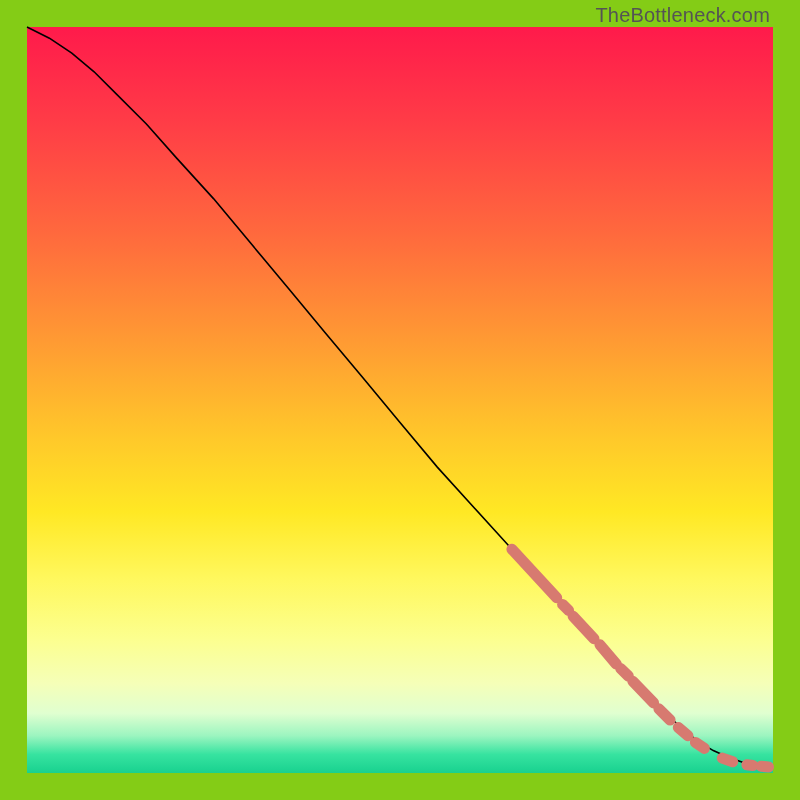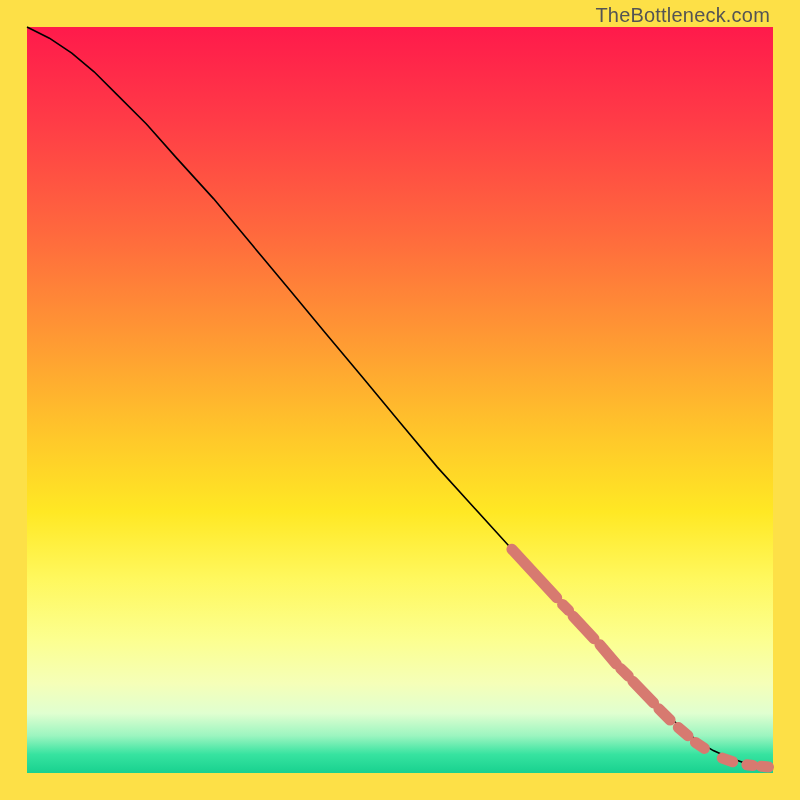--- a/index.html
+++ b/index.html
@@ -8,21 +8,21 @@
     width: 800px;
     height: 800px;
     overflow: hidden;
     background: #000;
     font-family: Arial, Helvetica, sans-serif;
   }
   .frame {
     position: relative;
     width: 800px;
     height: 800px;
-    background: #fde047;
+    background: #84cc16;
   }
   .plot {
     position: absolute;
     left: 27px;
     top: 27px;
     width: 746px;
     height: 746px;
     
     background: linear-gradient(
       to bottom,

